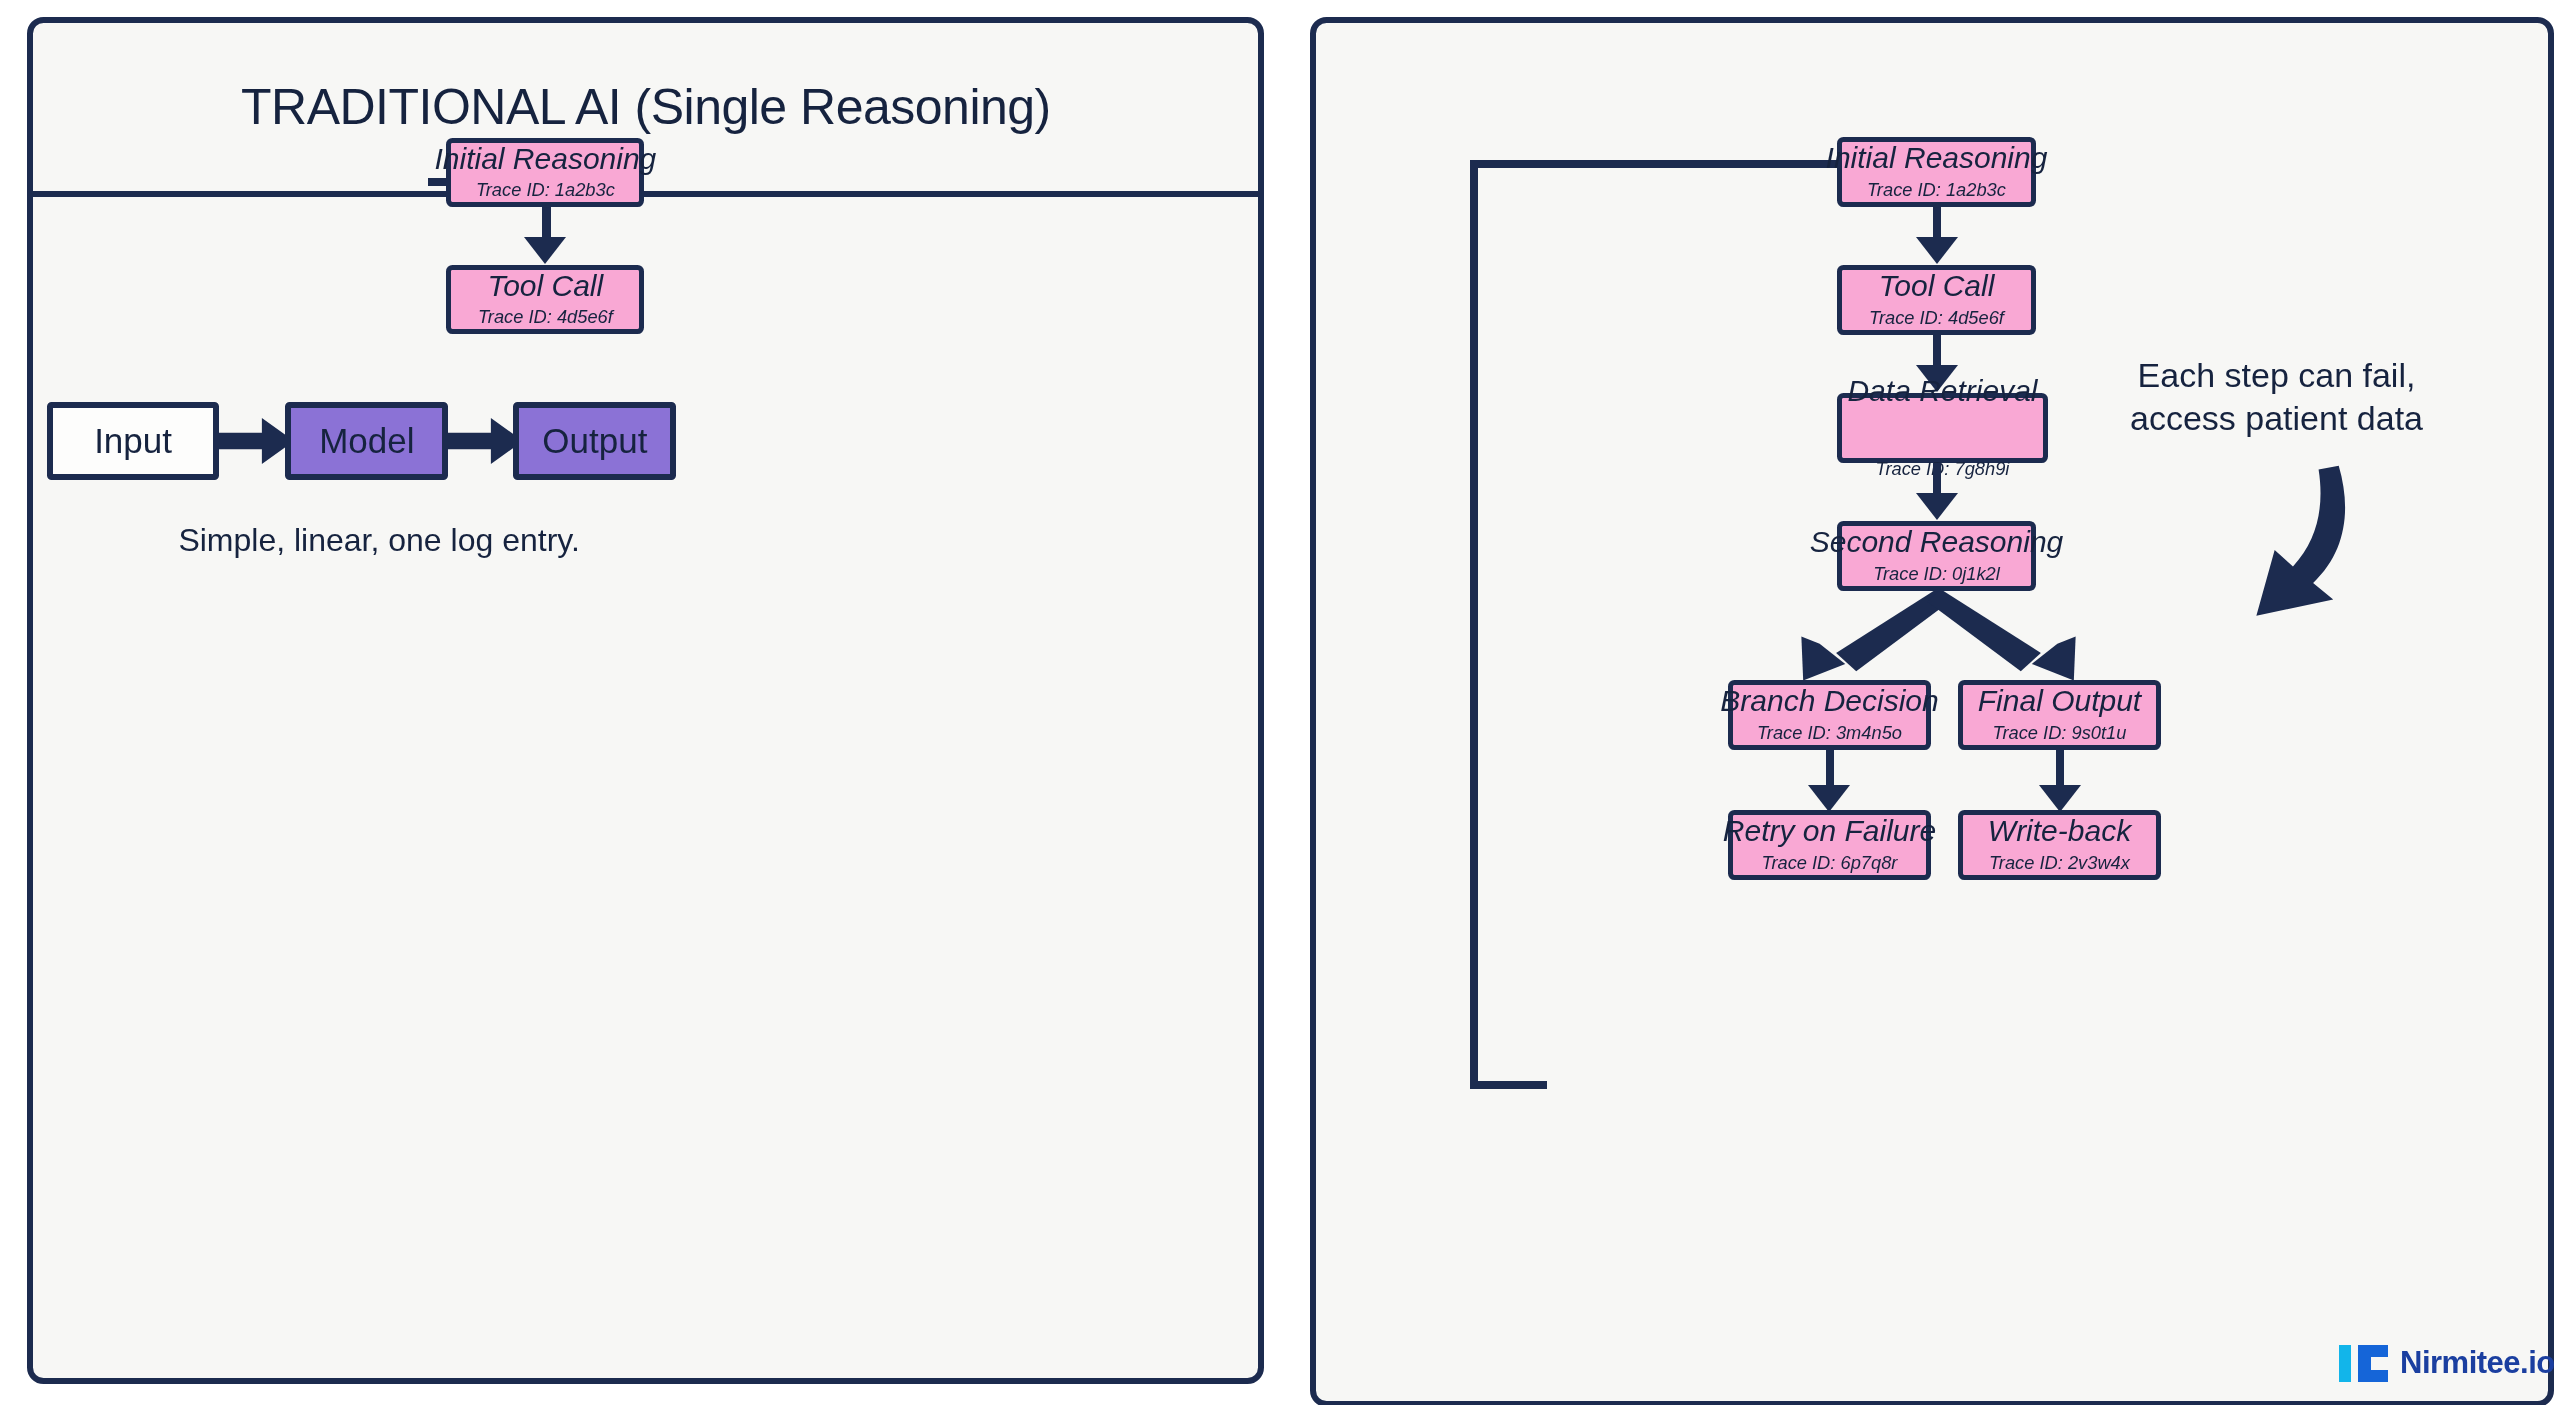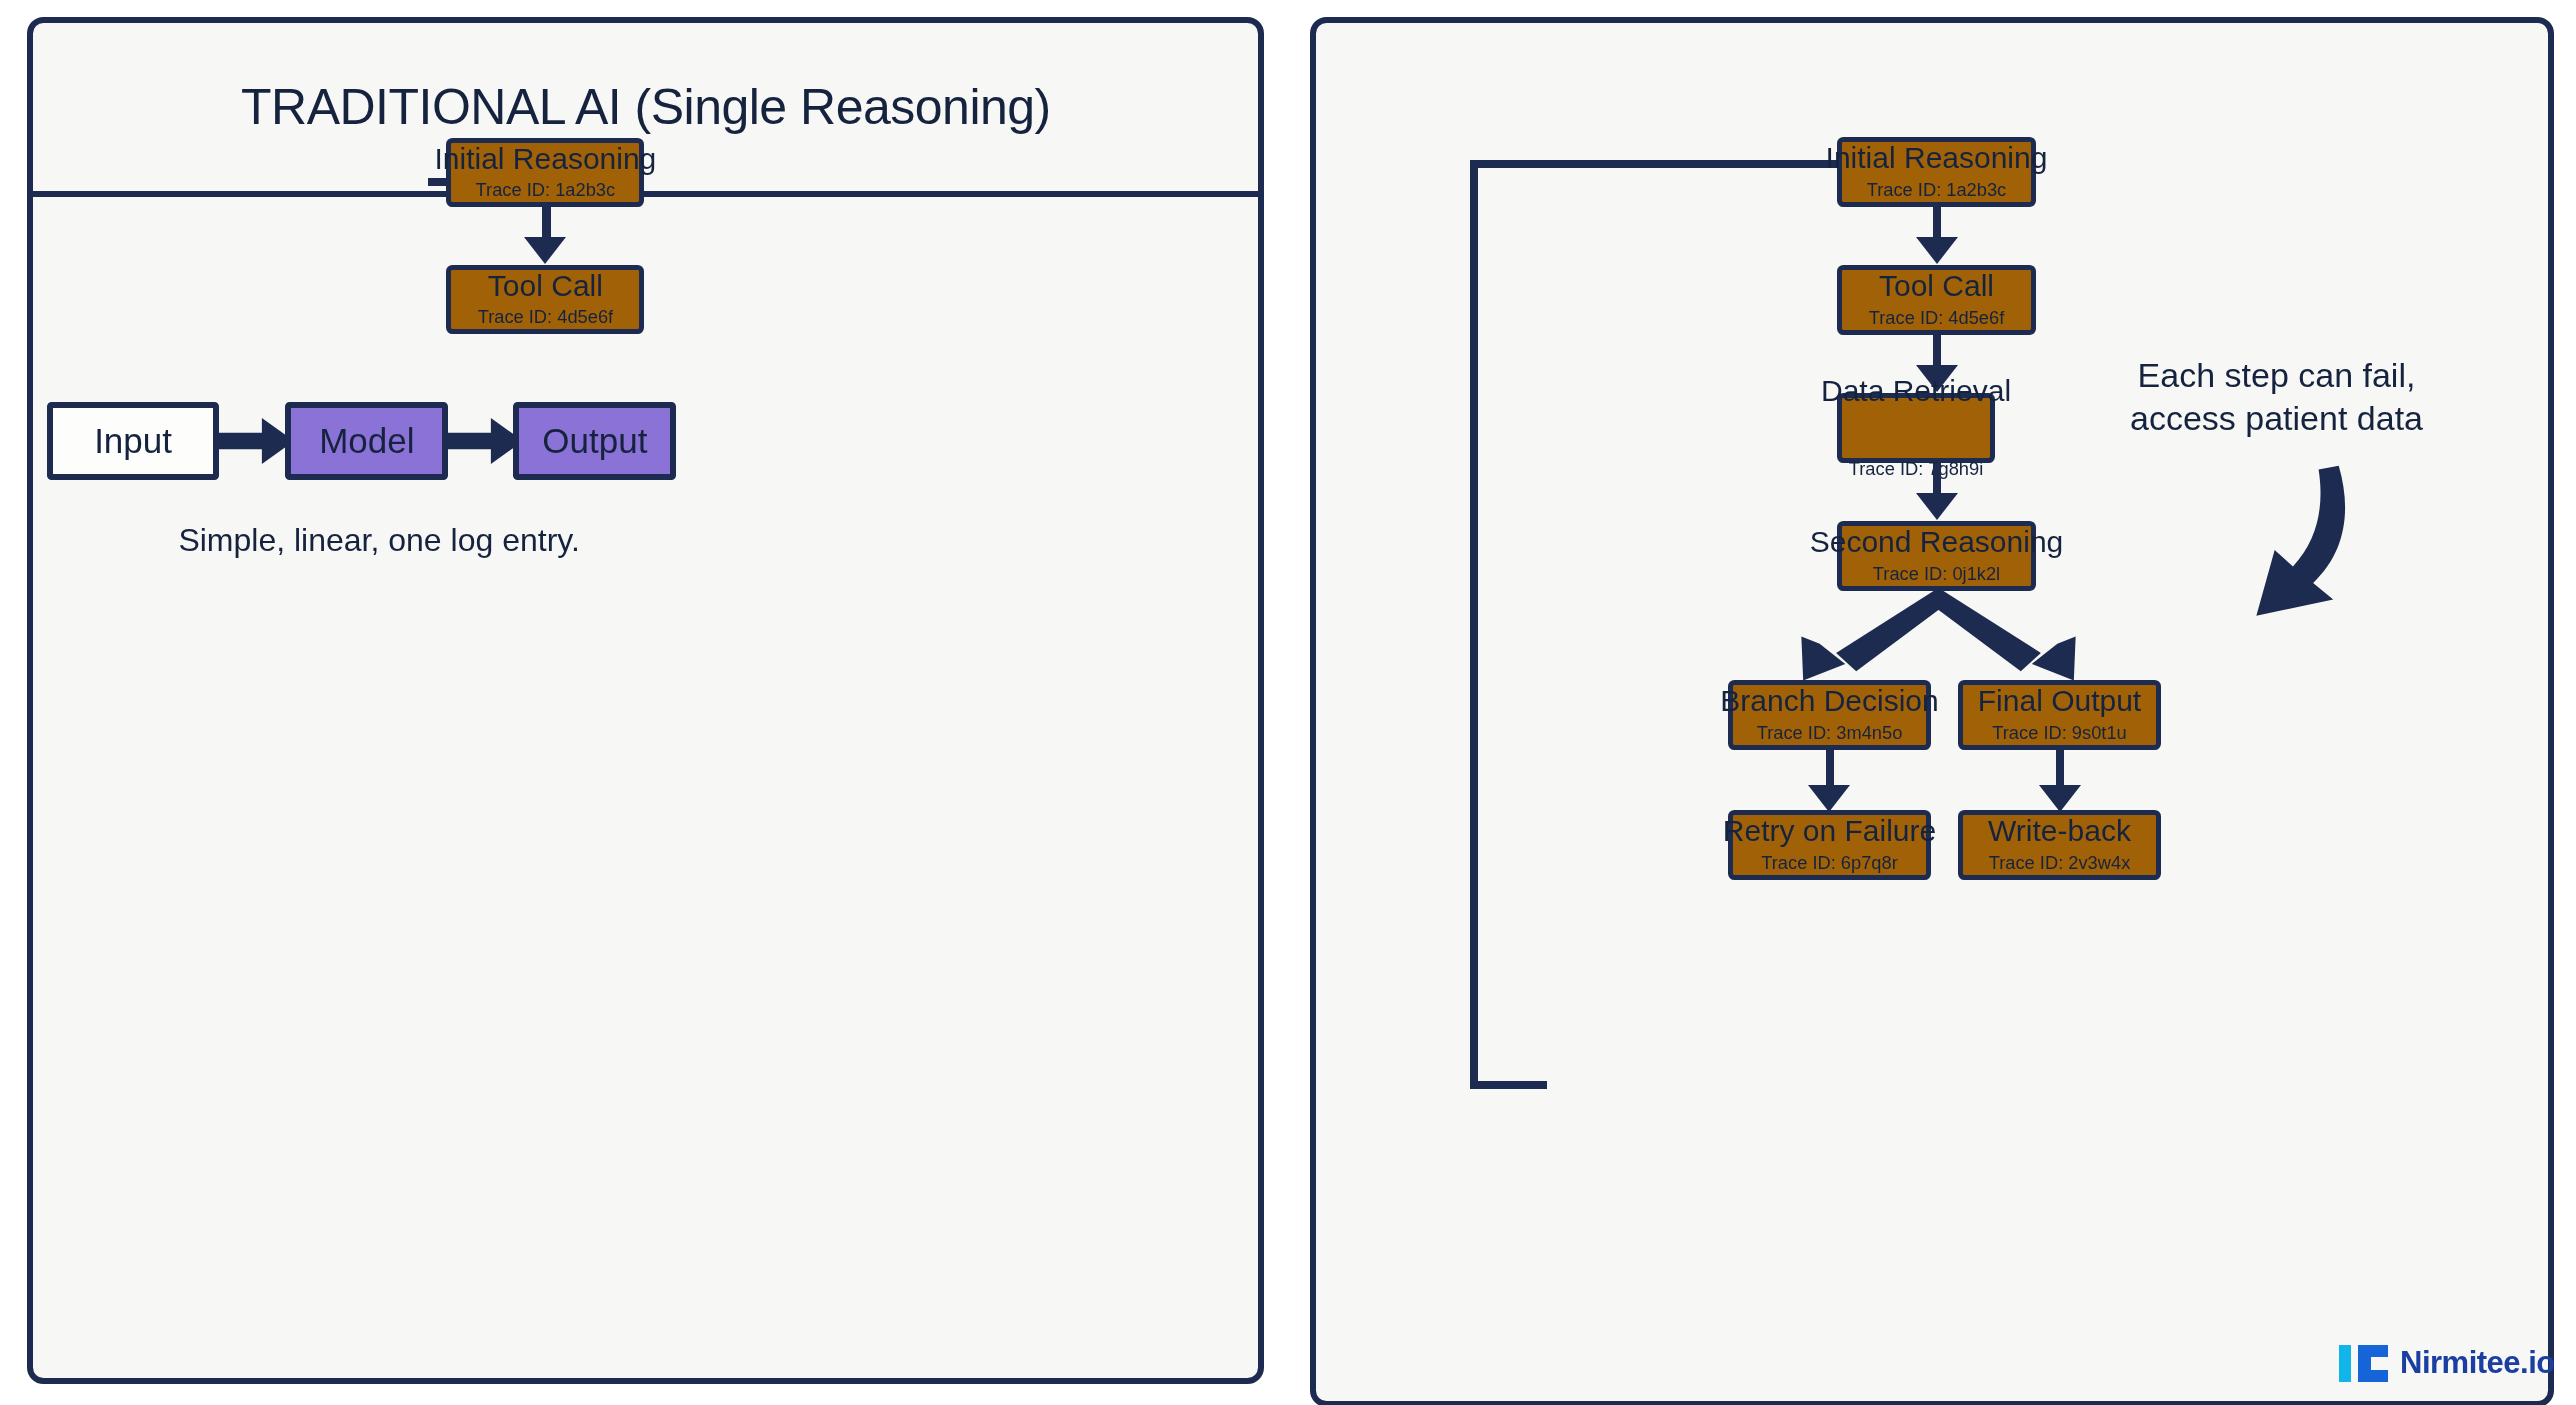--- a/index.html
+++ b/index.html
@@ -50,29 +50,30 @@
   .panel-body {
     position: absolute;
     left: 0; top: 174px;
     width: 100%;
     bottom: 0;
   }
 
   
   .node {
     position: absolute;
-    background: #a16207;
+    background: #f9a8d4;
     border: 5.5px solid #1C2B4F;
     border-radius: 6.4px;
     box-sizing: border-box;
     display: flex;
     flex-direction: column;
     align-items: center;
     justify-content: center;
     color: #16233F;
+    font-style: italic;
   }
   .node-title {
     font-size: 30px;
     line-height: 1.05;
     white-space: nowrap;
   }
   .node-sub {
     font-size: 18.3px;
     margin-top: 4.6px;
     white-space: nowrap;
@@ -243,21 +244,21 @@
       <div class="arrowhead-down" style="left:600px; top:40px;"></div>
 
       <div class="node" style="left:521px; top:68px; width:199px; height:70px;">
         <div class="node-title">Tool Call</div>
         <div class="node-sub">Trace ID: 4d5e6f</div>
       </div>
 
       <div class="vline" style="left:617px; top:138px; height:34px;"></div>
       <div class="arrowhead-down" style="left:600px; top:168px;"></div>
 
-      <div class="node" style="left:521px; top:196px; width:158px; height:70px;gap:47px;">
+      <div class="node" style="left:521px; top:196px; width:211px; height:70px;gap:47px;">
         <div class="node-title">Data Retrieval</div>
         <div class="node-sub">Trace ID: 7g8h9i</div>
       </div>
 
       <div class="vline" style="left:617px; top:266px; height:34px;"></div>
       <div class="arrowhead-down" style="left:600px; top:296px;"></div>
 
       <div class="node" style="left:521px; top:324px; width:199px; height:70px;">
         <div class="node-title">Second Reasoning</div>
         <div class="node-sub">Trace ID: 0j1k2l</div>

